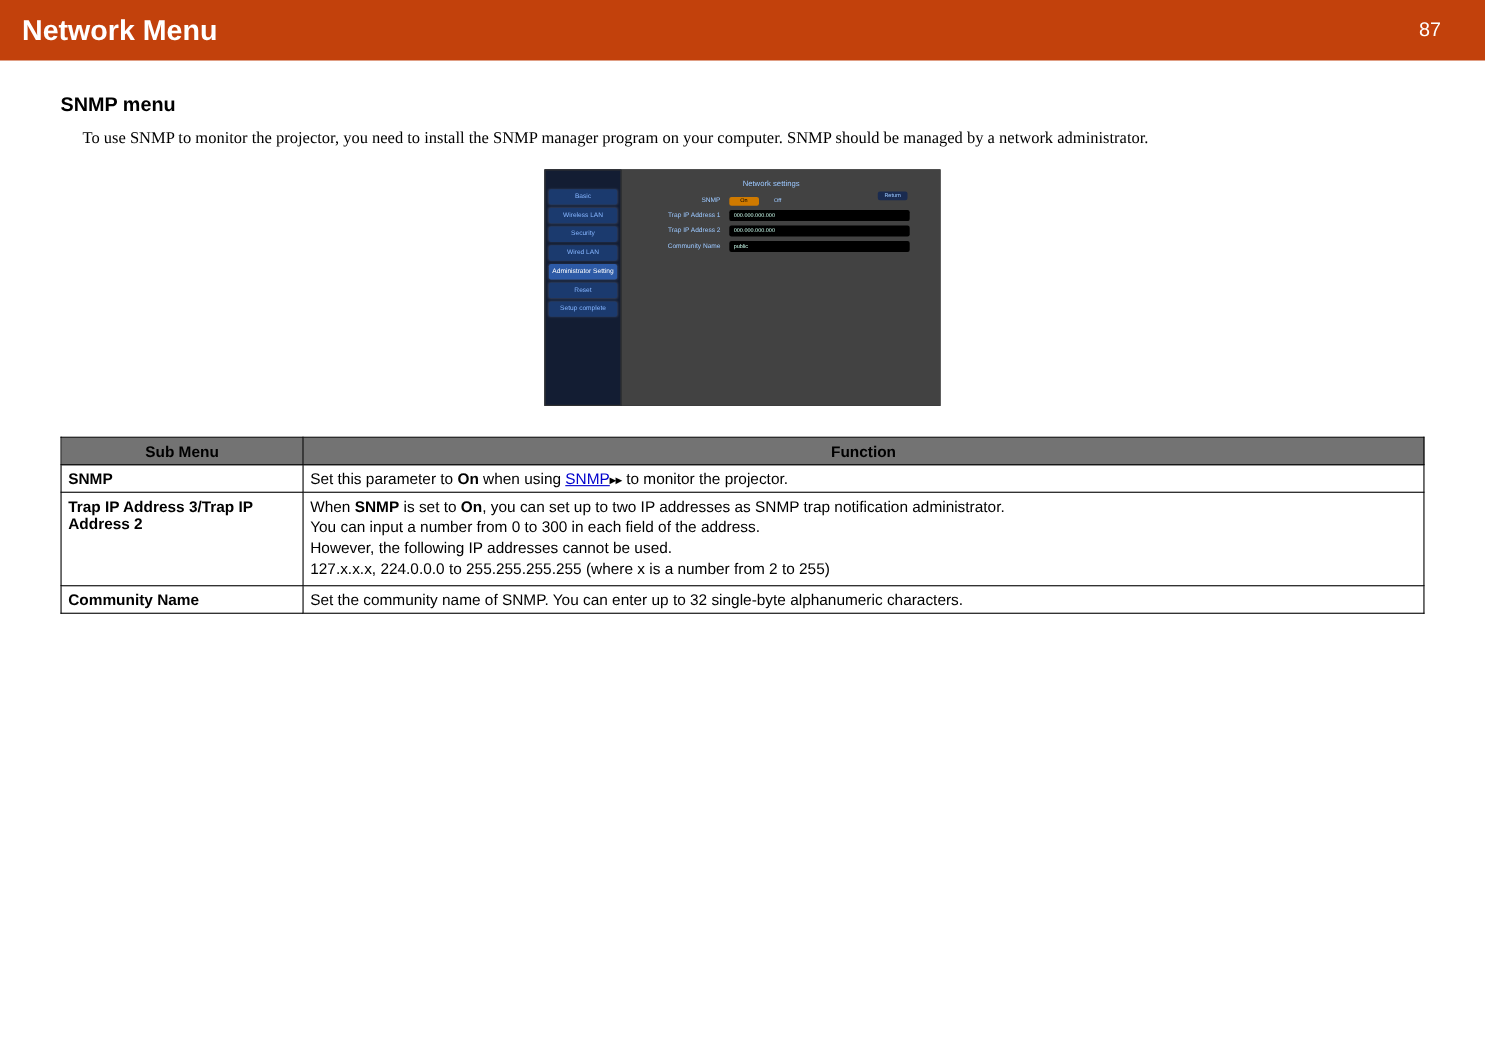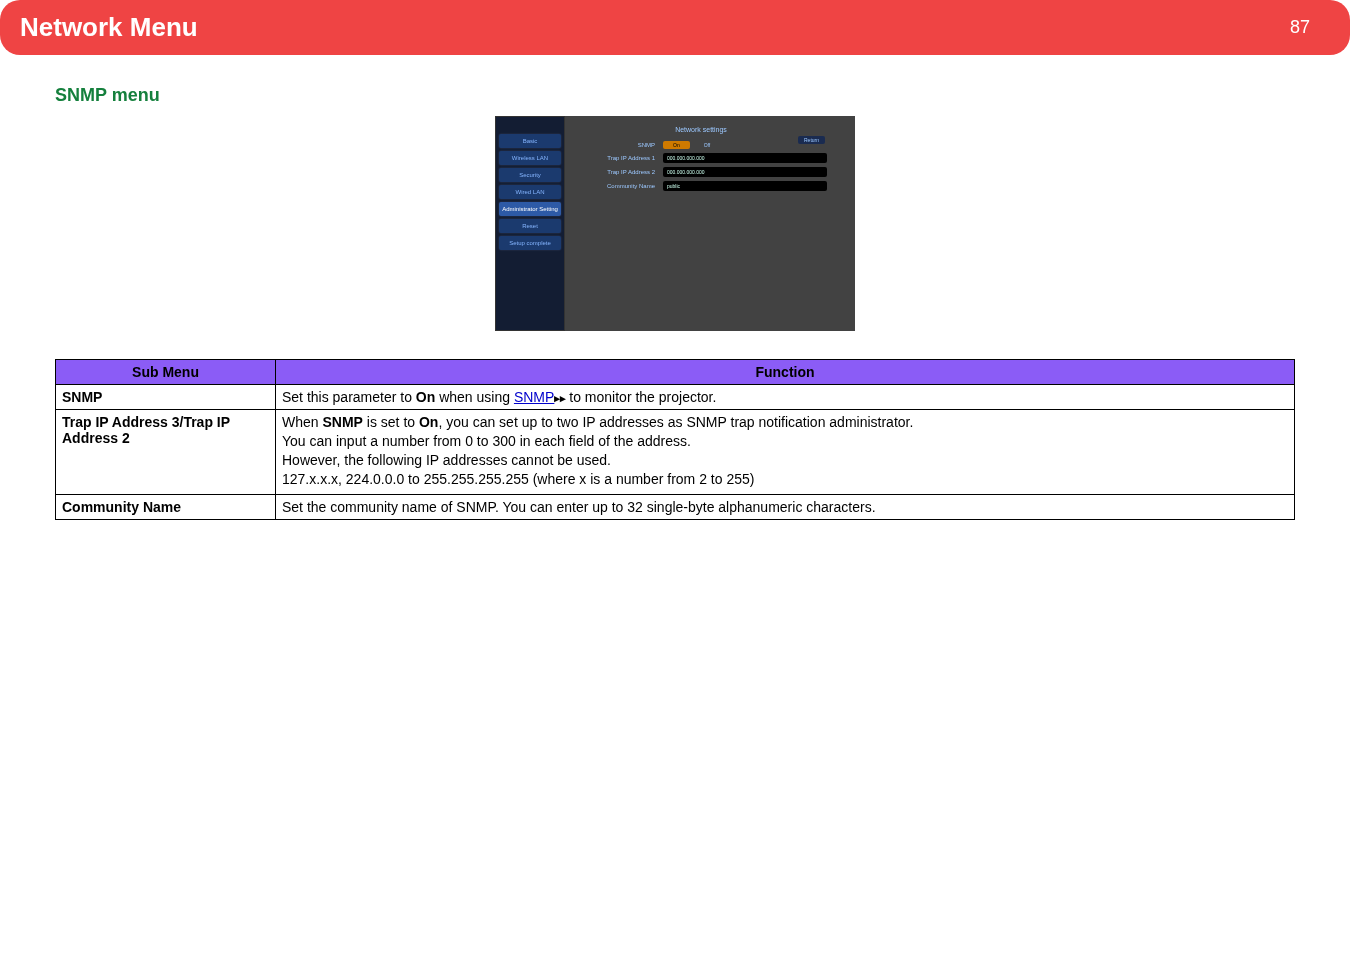--- a/index.html
+++ b/index.html
@@ -4,42 +4,41 @@
 <style>
   * { box-sizing: border-box; margin: 0; padding: 0; }
   body {
     font-family: "Myriad Pro", "Segoe UI", Arial, sans-serif;
     font-size: 14px;
     color: #000;
     background: #fff;
     width: 1350px;
   }
   .header-bar {
-    background: #ef4444;
+    background: #c2410c;
     color: #fff;
     padding: 12px 20px;
     display: flex;
     justify-content: space-between;
     align-items: center;
-    border-radius: 20px;
   }
   .header-bar h1 {
     font-size: 26px;
     font-weight: bold;
   }
   .page-number {
     font-size: 18px;
     font-weight: normal;
     margin-right: 20px;
   }
   .content {
     padding: 30px 55px 20px 55px;
   }
   .section-heading {
-    color: #15803d;
+    color: #000000;
     font-size: 18px;
     font-weight: bold;
     margin-bottom: 10px;
   }
   .intro-text {
     font-family: Georgia, "Times New Roman", serif;
     font-size: 15px;
     line-height: 1.35;
     margin-left: 20px;
     margin-bottom: 18px;
@@ -145,21 +144,21 @@
     border-collapse: collapse;
     font-size: 14px;
   }
   table.func th, table.func td {
     border: 1px solid #000;
     padding: 4px 6px;
     vertical-align: top;
     text-align: left;
   }
   table.func th {
-    background: #8b5cf6;
+    background: #737373;
     text-align: center;
     font-weight: bold;
   }
   .col-submenu { width: 220px; }
   .fn-line { margin-bottom: 3px; }
   a.snmp-link { color: #0000cc; text-decoration: underline; }
   .arrow-icon { color: #000; font-weight: bold; font-size: 11px; }
   .bold { font-weight: bold; }
 </style>
 </head>
@@ -167,20 +166,21 @@
 
 <div class="header-bar">
   <h1>Network Menu</h1>
   <span class="page-number">87</span>
 </div>
 
 <div class="content">
 
   <h2 class="section-heading">SNMP menu</h2>
 
+  <p class="intro-text">To use SNMP to monitor the projector, you need to install the SNMP manager program on your computer. SNMP should be managed by a network administrator.</p>
 
   <div class="screenshot-wrap">
     <div class="sshot">
       <div class="sshot-inner">
         <div class="sshot-sidebar">
           <div class="ssitem">Basic</div>
           <div class="ssitem">Wireless LAN</div>
           <div class="ssitem">Security</div>
           <div class="ssitem">Wired LAN</div>
           <div class="ssitem active">Administrator Setting</div>

